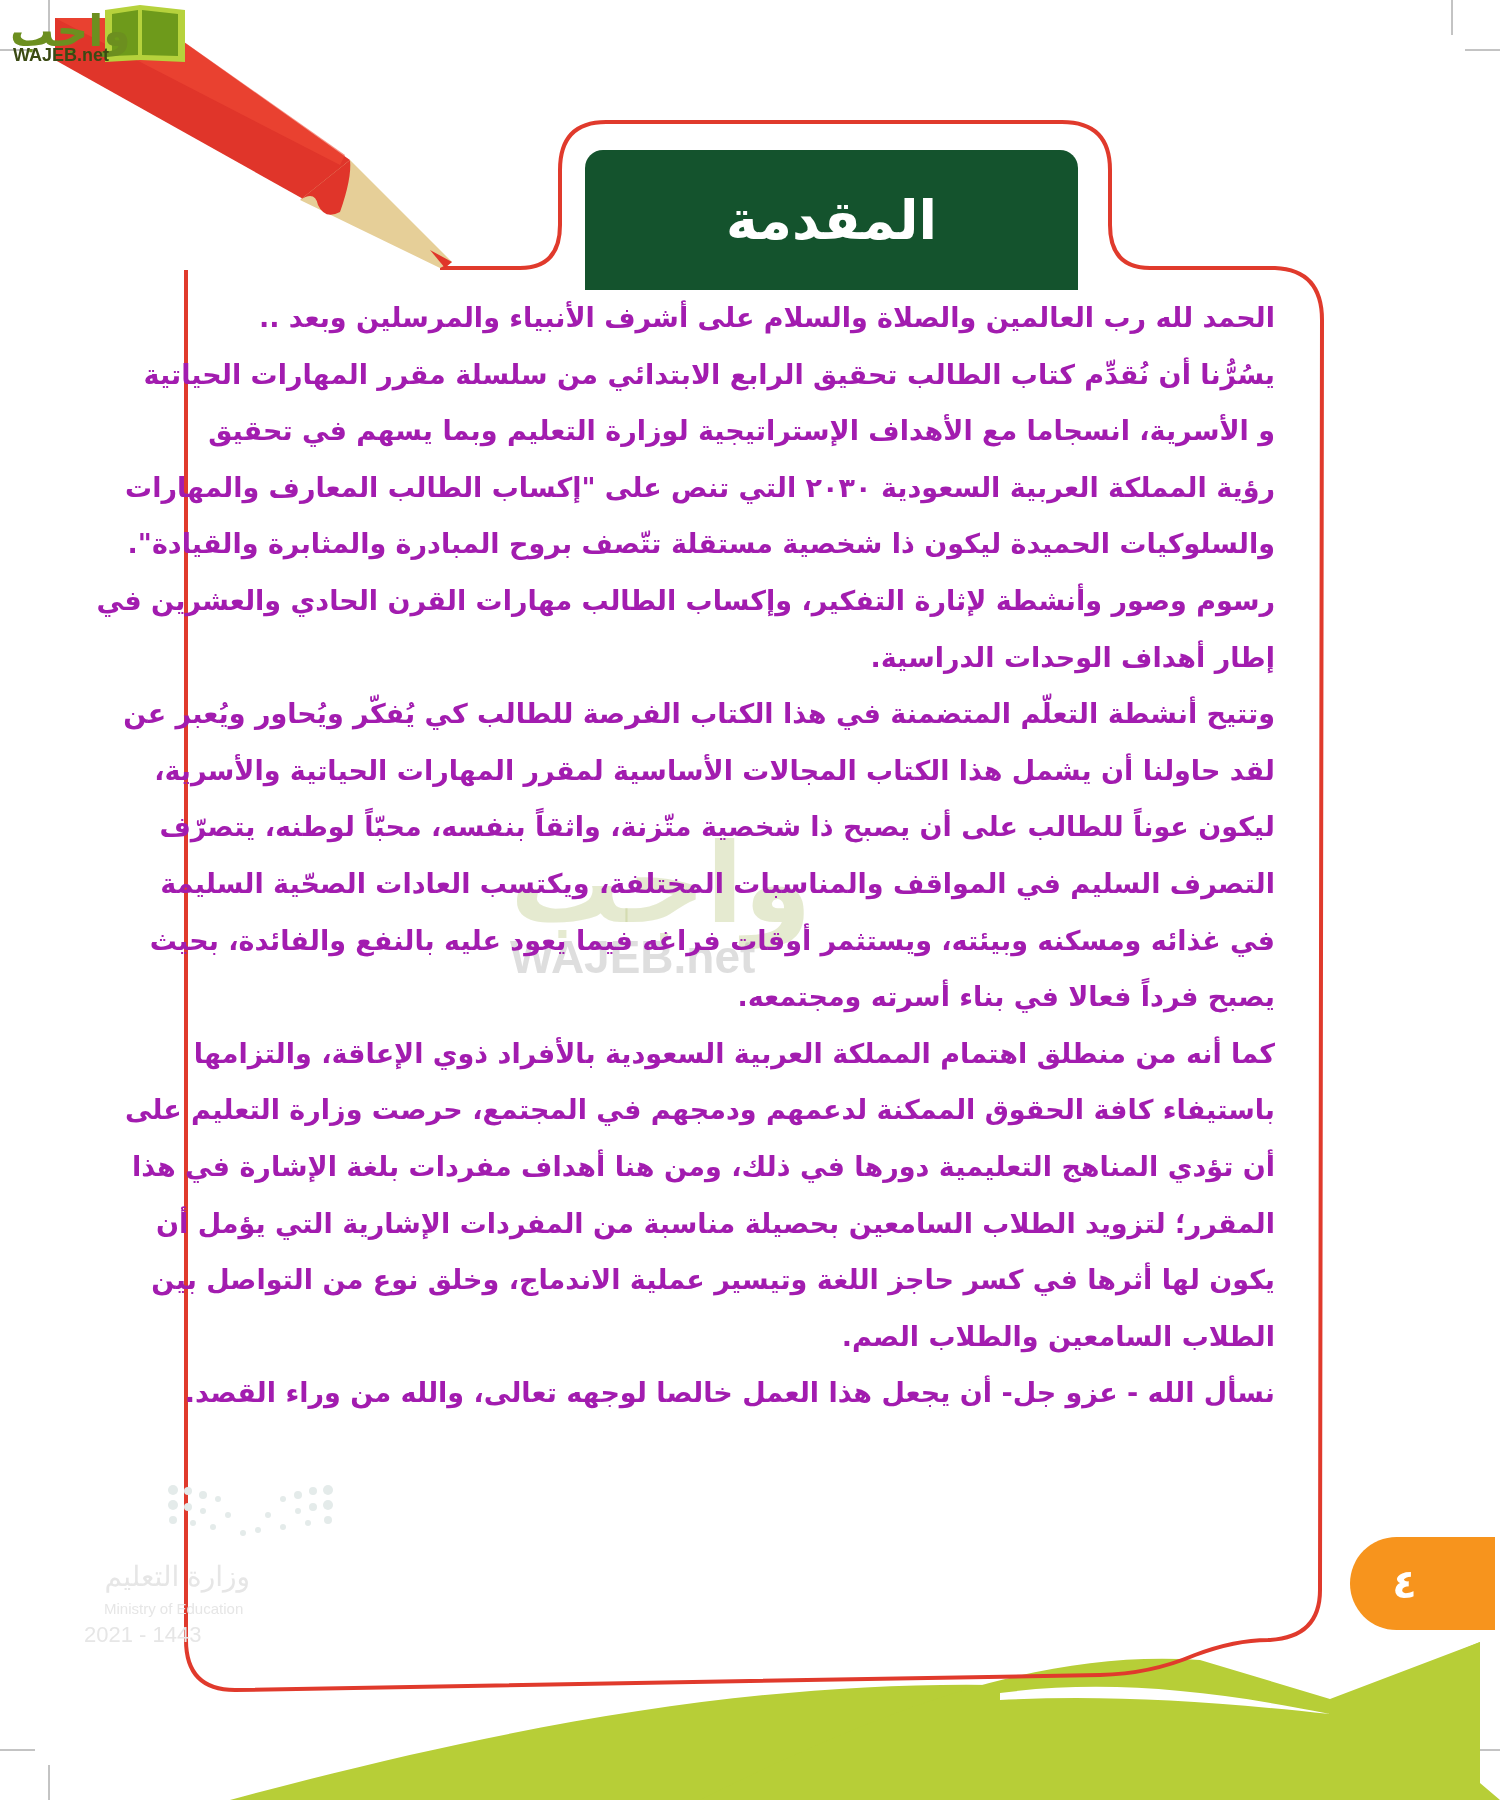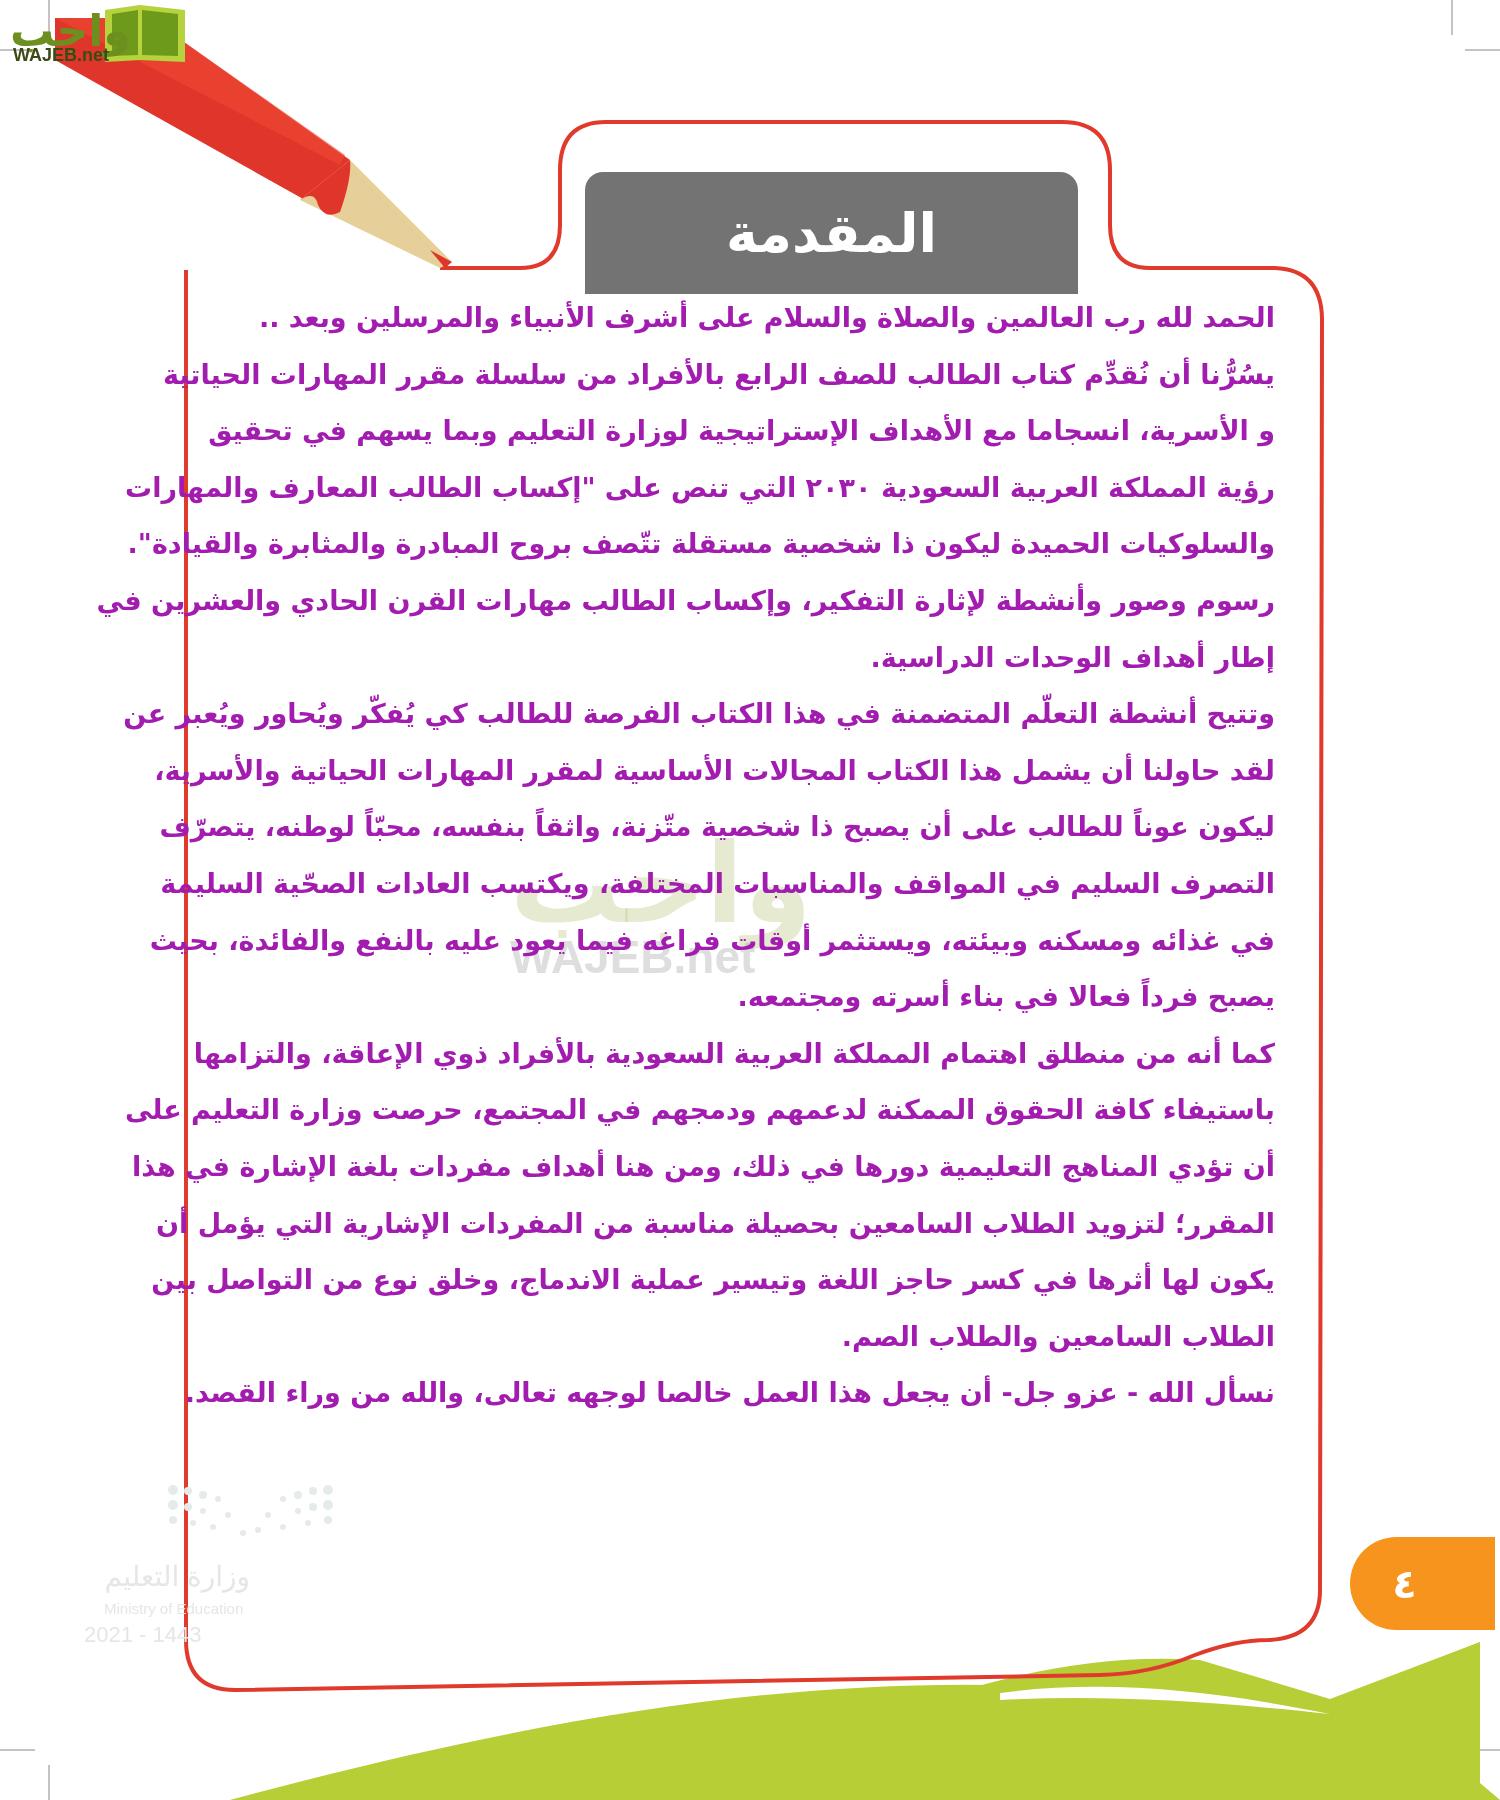--- a/index.html
+++ b/index.html
@@ -1,18 +1,18 @@
 <!DOCTYPE html>
 <html><head>
 <meta charset="utf-8">
 <style>
   html,body{margin:0;padding:0;background:#fff;}
   body{width:1500px;height:1800px;position:relative;overflow:hidden;font-family:"DejaVu Sans",sans-serif;}
   #frame{position:absolute;left:0;top:0;width:1500px;height:1800px;}
-  .title-box{position:absolute;left:585px;top:150px;width:493px;height:122px;background:#737373;border-radius:18px 18px 0 0;display:flex;align-items:center;justify-content:center;margin-top:22px;}
+  .title-box{position:absolute;left:585px;top:150px;width:493px;height:140px;background:#14532d;border-radius:18px 18px 0 0;display:flex;align-items:center;justify-content:center;}
   .title-text{color:#fff;font-size:54px;font-weight:bold;font-family:"DejaVu Sans",sans-serif;direction:rtl;}
   .body-text{position:absolute;left:225px;top:290px;width:1050px;direction:rtl;text-align:justify;}
   .line{height:56.6px;line-height:56.6px;font-size:27px;font-weight:bold;color:#a21caf;white-space:nowrap;text-align:justify;text-align-last:justify;}
   .line.last{text-align-last:right;}
   .page-badge{position:absolute;left:1350px;top:1537px;width:145px;height:93px;background:#F7941D;border-radius:47px 0 0 47px;display:flex;align-items:center;justify-content:center;}
   .page-num{color:#fff;font-size:40px;font-weight:bold;margin-right:36px;}
   .logo-text-ar{position:absolute;left:10px;top:5px;font-size:44px;font-weight:bold;color:#6c8f1f;}
   .logo-text-en{position:absolute;left:13px;top:45px;font-size:18px;font-weight:bold;color:#3b4a14;font-family:"Liberation Sans",sans-serif;}
   .moe{position:absolute;left:80px;top:1560px;color:#e6e6e6;font-family:"Liberation Sans",sans-serif;}
   .moe-ar{font-size:28px;direction:rtl;position:absolute;left:0;top:0;width:170px;text-align:right;}
@@ -65,21 +65,21 @@
 
 <div class="wm-ar">واجب</div>
 <div class="wm-en">WAJEB.net</div>
 
 <div class="title-box">
   <span class="title-text">المقدمة</span>
 </div>
 
 <div class="body-text">
   <div class="line last">الحمد لله رب العالمين والصلاة والسلام على أشرف الأنبياء والمرسلين وبعد ..</div>
-  <div class="line">يسُرُّنا أن نُقدِّم كتاب الطالب للصف الرابع بالأفراد من سلسلة مقرر المهارات الحياتية</div>
+  <div class="line">يسُرُّنا أن نُقدِّم كتاب الطالب تحقيق الرابع الابتدائي من سلسلة مقرر المهارات الحياتية</div>
   <div class="line">و الأسرية، انسجاما مع الأهداف الإستراتيجية لوزارة التعليم وبما يسهم في تحقيق</div>
   <div class="line">رؤية المملكة العربية السعودية ٢٠٣٠ التي تنص على "إكساب الطالب المعارف والمهارات</div>
   <div class="line">والسلوكيات الحميدة ليكون ذا شخصية مستقلة تتّصف بروح المبادرة والمثابرة والقيادة".</div>
   <div class="line">رسوم وصور وأنشطة لإثارة التفكير، وإكساب الطالب مهارات القرن الحادي والعشرين في</div>
   <div class="line last">إطار أهداف الوحدات الدراسية.</div>
   <div class="line">وتتيح أنشطة التعلّم المتضمنة في هذا الكتاب الفرصة للطالب كي يُفكّر ويُحاور ويُعبر عن</div>
   <div class="line">لقد حاولنا أن يشمل هذا الكتاب المجالات الأساسية لمقرر المهارات الحياتية والأسرية،</div>
   <div class="line">ليكون عوناً للطالب على أن يصبح ذا شخصية متّزنة، واثقاً بنفسه، محبّاً لوطنه، يتصرّف</div>
   <div class="line">التصرف السليم في المواقف والمناسبات المختلفة، ويكتسب العادات الصحّية السليمة</div>
   <div class="line">في غذائه ومسكنه وبيئته، ويستثمر أوقات فراغه فيما يعود عليه بالنفع والفائدة، بحيث</div>

